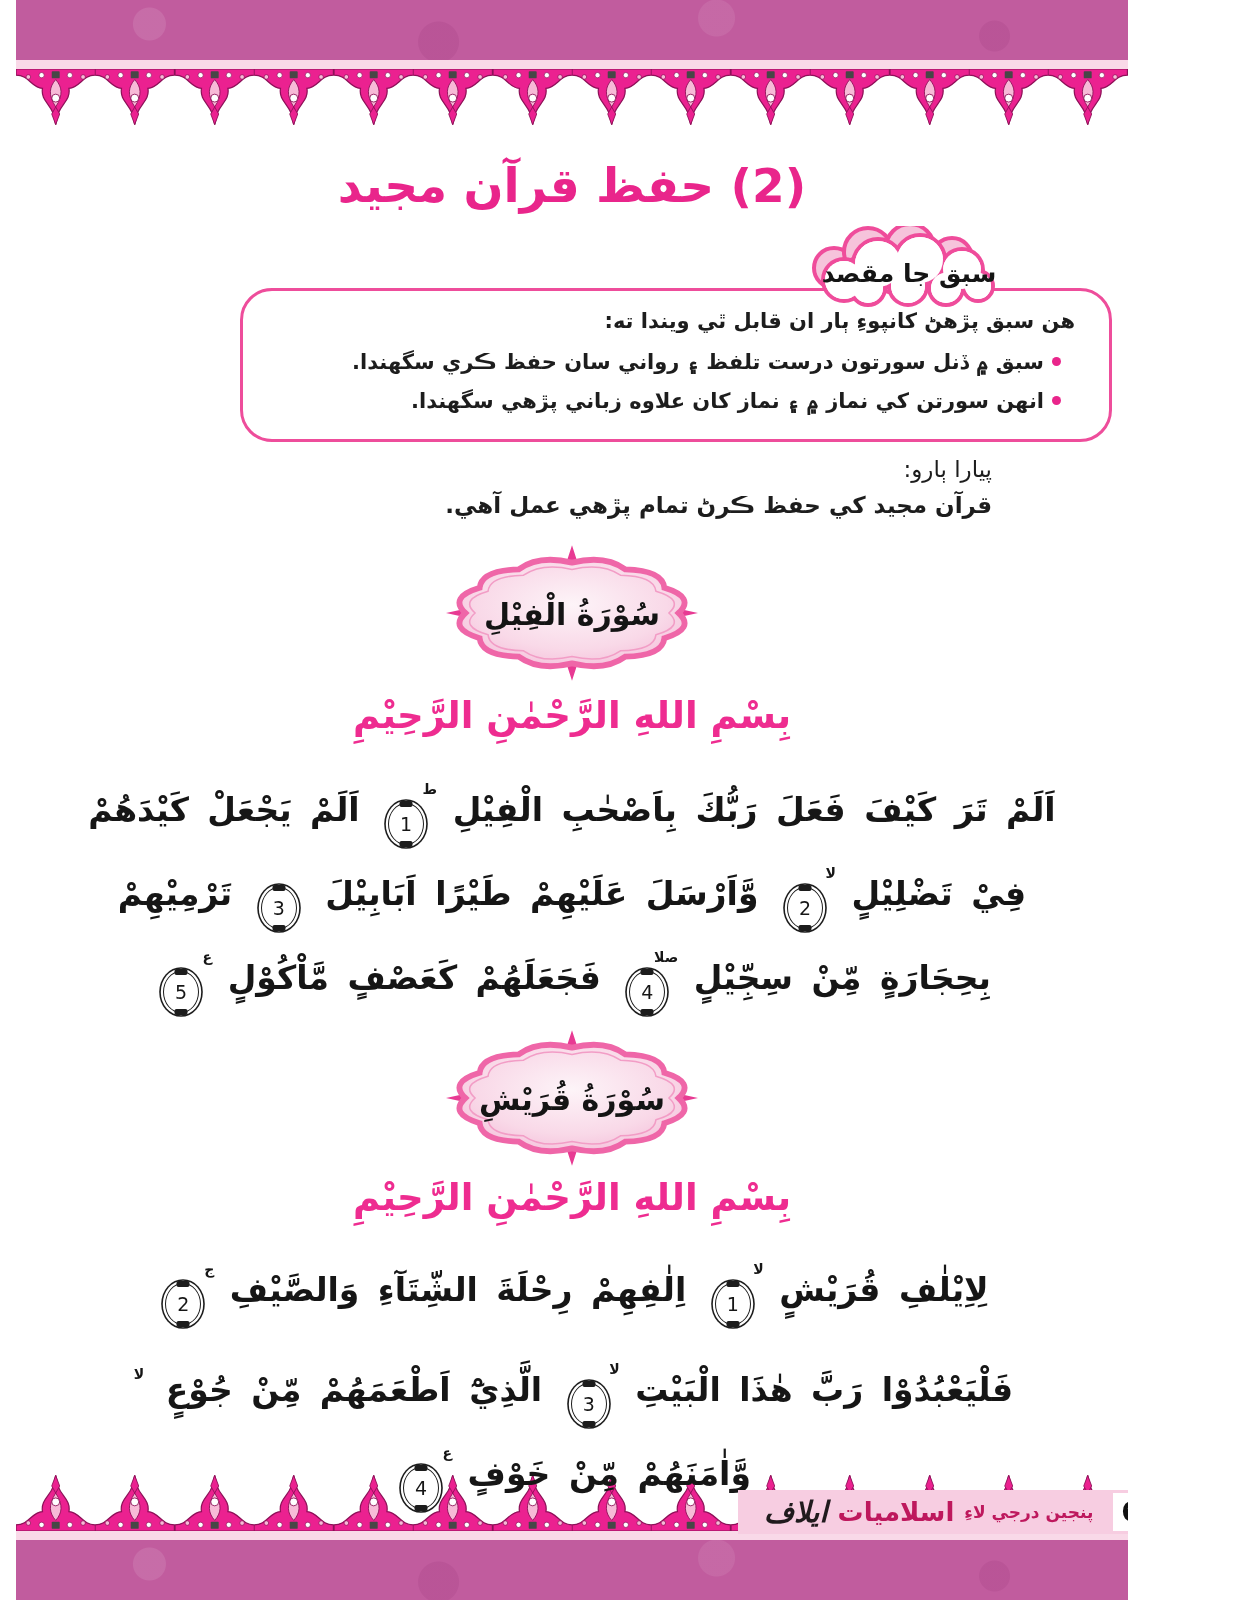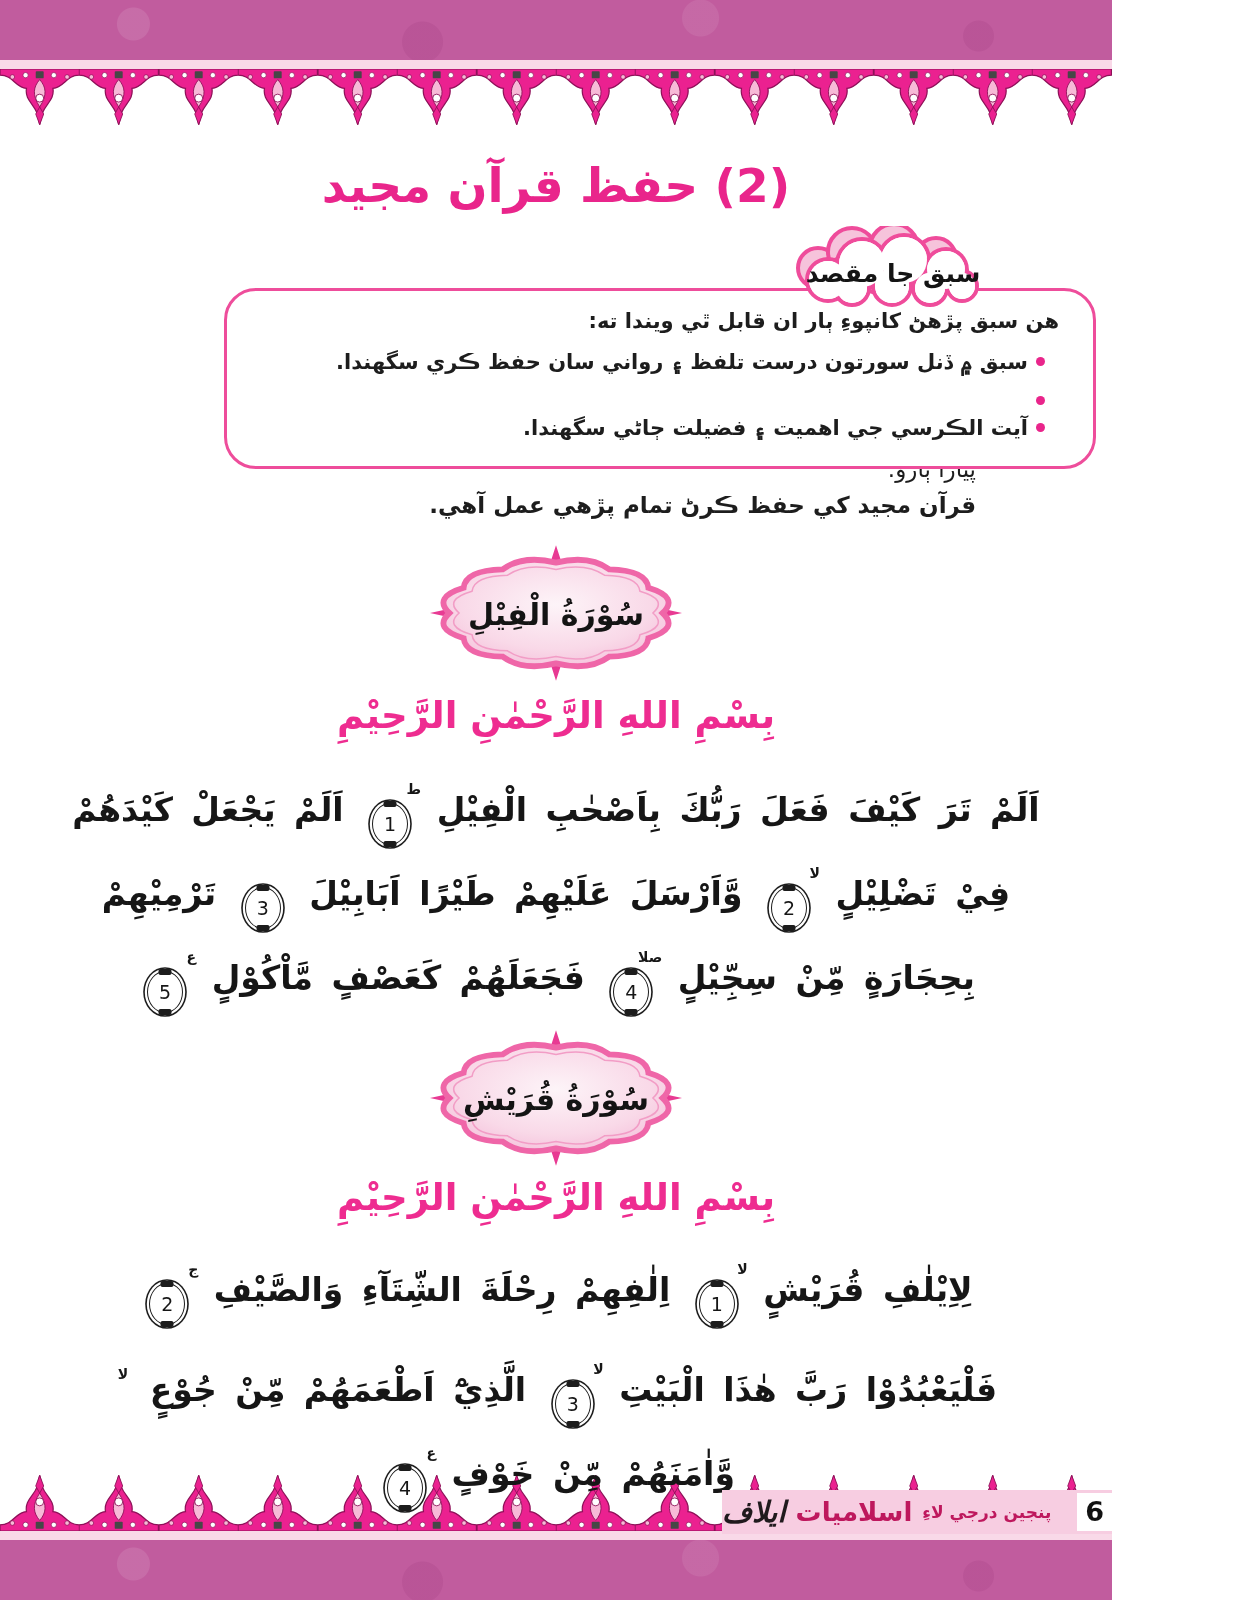--- a/index.html
+++ b/index.html
@@ -1,17 +1,17 @@
 <!DOCTYPE html>
 <html lang="sd" dir="ltr"><head>
 <meta charset="utf-8">
 <style>
   html,body{margin:0;padding:0;background:#fff;}
   .page{position:relative;width:1112px;height:1600px;background:#ffffff;overflow:hidden;
-        font-family:"DejaVu Sans",sans-serif;color:#1d1d1d;}
+        font-family:"DejaVu Sans",sans-serif;color:#1d1d1d;margin-left:16px;}
 
   
   .band{height:60px;background:
         radial-gradient(circle at 12% 40%, rgba(255,255,255,0.10) 0 16px, rgba(255,255,255,0) 17px),
         radial-gradient(circle at 38% 70%, rgba(120,20,90,0.10) 0 20px, rgba(120,20,90,0) 21px),
         radial-gradient(circle at 63% 30%, rgba(255,255,255,0.08) 0 18px, rgba(255,255,255,0) 19px),
         radial-gradient(circle at 88% 60%, rgba(120,20,90,0.10) 0 15px, rgba(120,20,90,0) 16px),
         #c15c9e;}
   .strip{height:9px;background:#f9d9e8;}
   .pendant-row{display:flex;width:100%;height:66px;}
@@ -60,21 +60,21 @@
     box-shadow:0 0 0 2.2px #fff, 0 0 0 3.8px #1c1c1c;
     font-size:19px;font-weight:normal;word-spacing:0;}
   .aya::before,.aya::after{content:"";position:absolute;left:50%;transform:translateX(-50%);
     width:13px;height:6px;background:#1c1c1c;border-radius:2px;}
   .aya::before{top:-3px;} .aya::after{bottom:-3px;}
   .aya .waqf{position:absolute;top:-22px;right:-14px;font-size:14px;font-weight:bold;line-height:1;}
   .isign{font-size:14px;vertical-align:22px;margin:0 3px;font-weight:bold;word-spacing:0;}
 
   
   .footer-strip{position:absolute;bottom:66px;right:0;width:390px;height:44px;background:#f7cde1;
-    z-index:6;display:flex;align-items:center;gap:10px;padding-left:0;box-sizing:border-box;}
+    z-index:6;display:flex;align-items:center;gap:10px;padding-left:26px;box-sizing:border-box;}
   .footer-logo{font-size:29px;font-weight:bold;font-style:italic;color:#201a1d;white-space:nowrap;}
   .footer-series{font-size:26px;font-weight:bold;color:#be185d;white-space:nowrap;}
   .footer-grade{font-size:17px;font-weight:bold;color:#be185d;white-space:nowrap;}
   .footer-spacer{flex:1;}
   .page-number{background:#fff;color:#111;font-size:27px;font-weight:bold;
     padding:1px 8px;line-height:36px;}
 </style>
 </head>
 <body>
 
@@ -289,24 +289,21 @@
   </svg>
 
   <div class="objectives-box">
     <div class="objectives-intro">هن سبق پڙهڻ کانپوءِ ٻار ان قابل ٿي ويندا ته:</div>
     <div class="obj-item">
       <span class="obj-bullet"></span>
       <span class="obj-text">سبق ۾ ڏنل سورتون درست تلفظ ۽ رواني سان حفظ ڪري سگهندا.</span>
     </div>
     <div class="obj-item">
       <span class="obj-bullet"></span>
-    </div>
-    <div class="obj-item">
-      <span class="obj-bullet"></span>
-      <span class="obj-text">آيت الڪرسي جي اهميت ۽ فضيلت ڄاڻي سگهندا.</span>
+      <span class="obj-text">انهن سورتن کي نماز ۾ ۽ نماز کان علاوه زباني پڙهي سگهندا.</span>
     </div>
   </div>
 
   <div class="lead">
     <div class="lead-salutation">پيارا ٻارو:</div>
     <div class="lead-line">قرآن مجيد کي حفظ ڪرڻ تمام پڙهي عمل آهي.</div>
   </div>
 
   <svg class="badge badge-1" viewBox="0 0 260 140">
     <defs>

